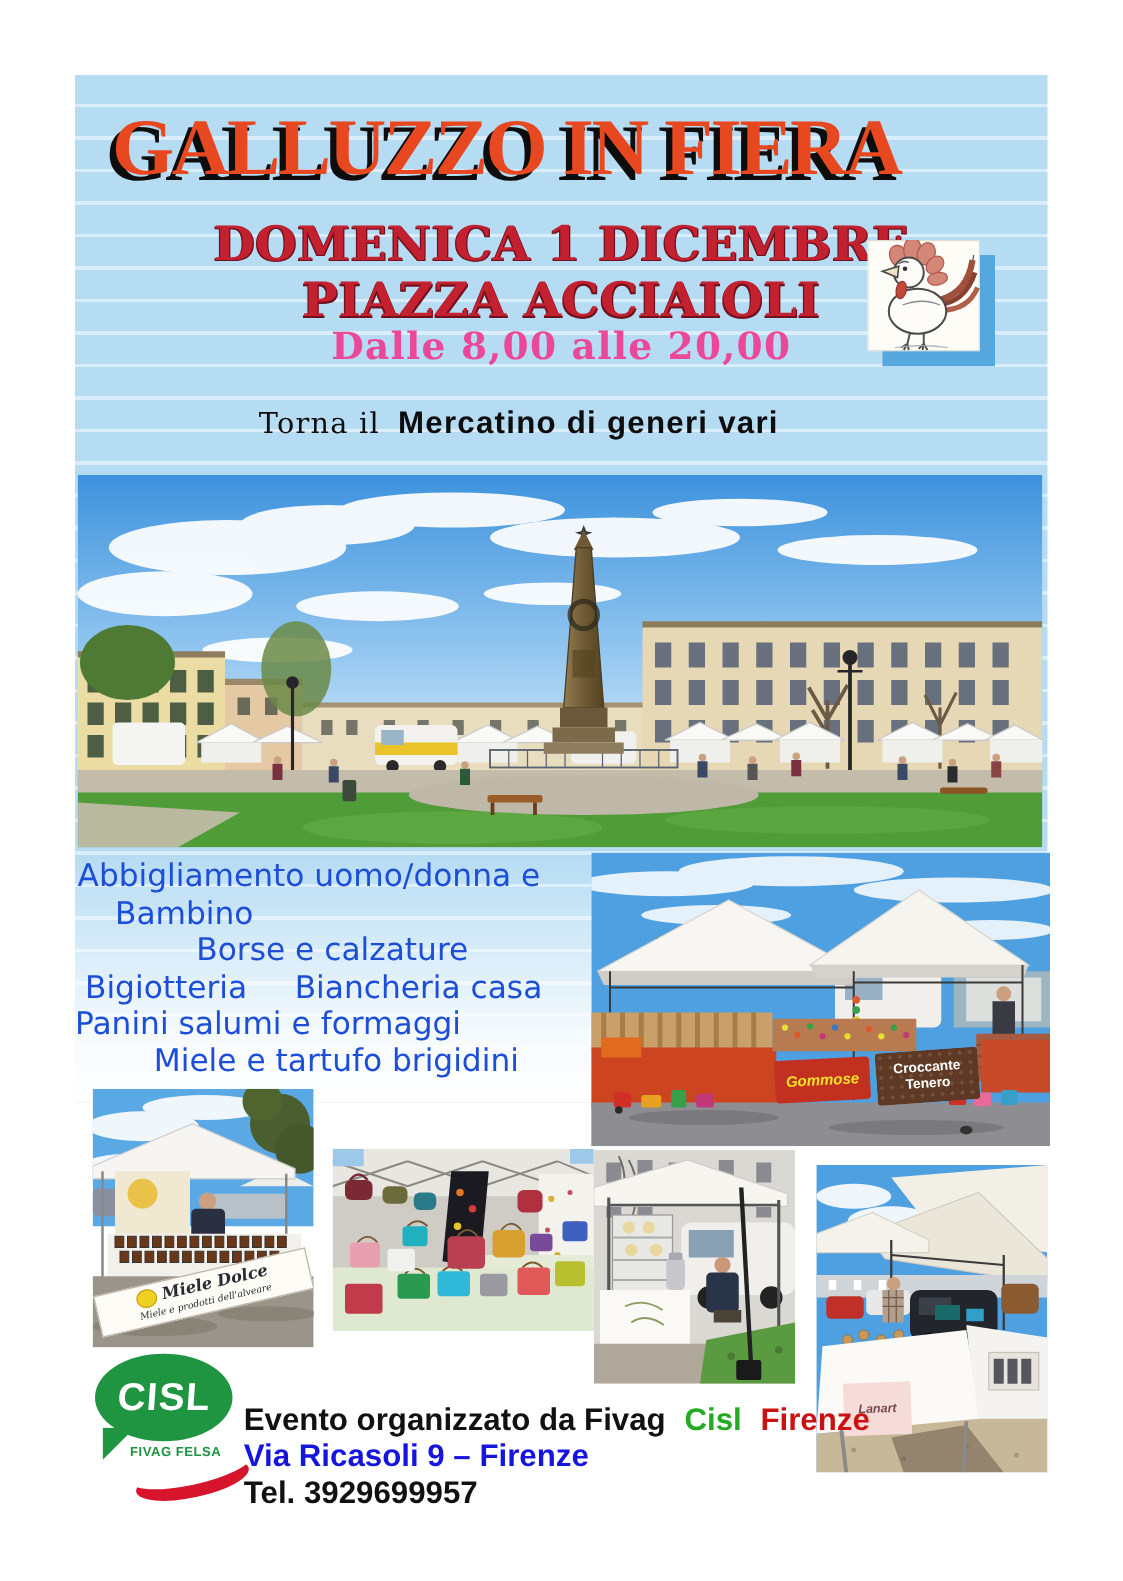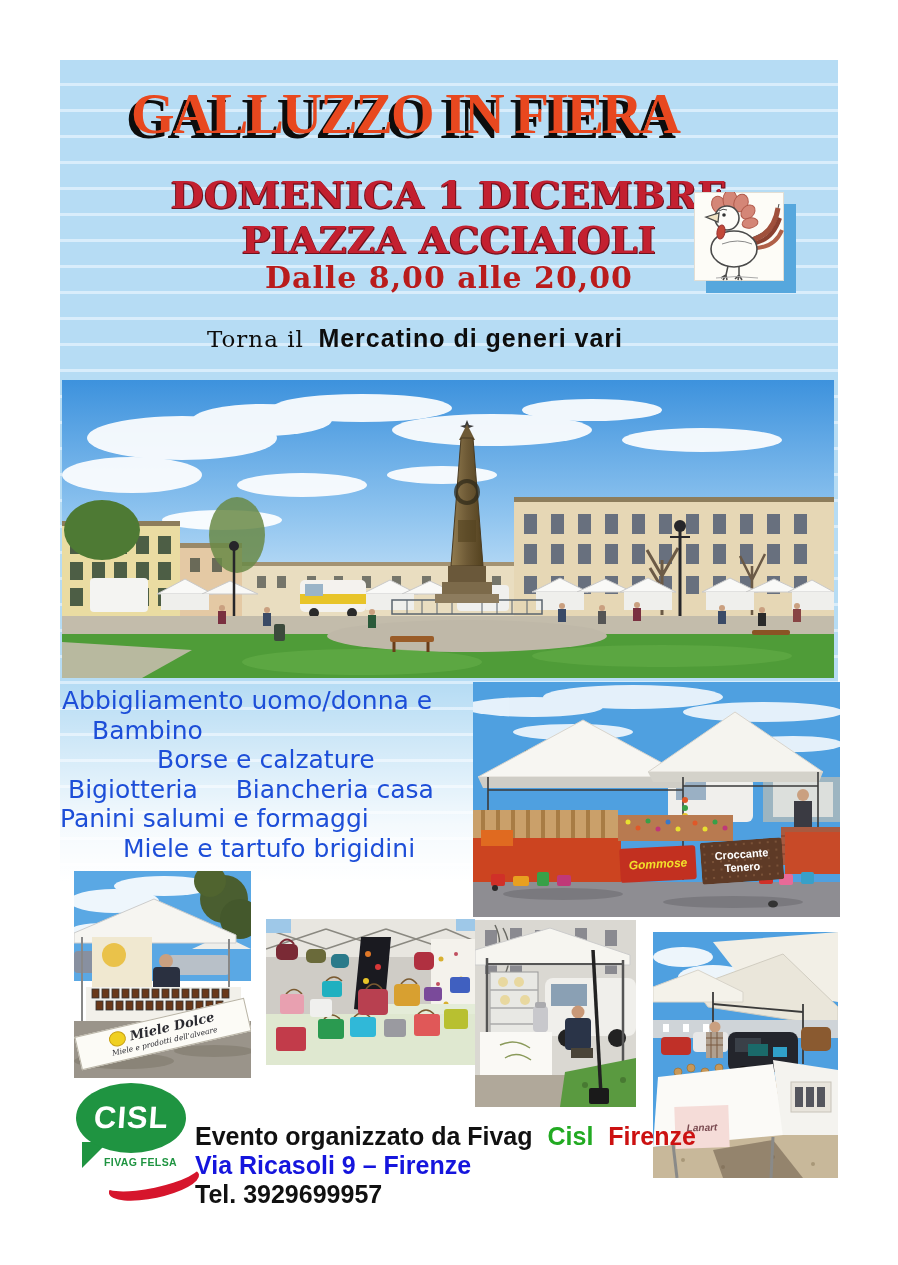--- a/index.html
+++ b/index.html
@@ -8,28 +8,28 @@
 
   
   .panel{position:absolute;left:60px;top:60px;width:778px;height:822px;z-index:1;
          background:repeating-linear-gradient(180deg,#b6dcf4 0px,#b6dcf4 23px,#d9edfb 23px,#d9edfb 26px);}
   .panel::after{content:"";position:absolute;inset:0;
          background:linear-gradient(180deg,rgba(255,255,255,0) 0%,rgba(255,255,255,0) 76%,rgba(255,255,255,.85) 93%,#ffffff 100%);}
 
   .abs{position:absolute;z-index:3;}
 
   .title{left:60px;top:86px;width:690px;text-align:center;white-space:nowrap;
-         font-family:"Liberation Serif",serif;font-weight:700;font-size:56px;line-height:1;
+         font-family:"Liberation Serif",serif;font-weight:700;font-size:64px;line-height:1;
          letter-spacing:-2px;color:#e8481f;text-shadow:-5px 5px 0 #0d0d0d;}
   .sub{width:778px;left:60px;text-align:center;font-family:"DejaVu Serif",serif;font-weight:700;
        color:#c32030;text-shadow:-1px 1px 0 #70101c,1px 1px 0 #70101c;letter-spacing:.5px;white-space:nowrap;}
   .sub1{top:172px;font-size:38px;}
   .sub2{top:217px;font-size:38px;}
   .hours{left:60px;top:260px;width:778px;text-align:center;font-family:"DejaVu Serif",serif;
-         font-weight:700;font-size:30px;color:#b91c1c;letter-spacing:1px;white-space:nowrap;}
+         font-weight:700;font-size:30px;color:#ec4899;letter-spacing:1px;white-space:nowrap;}
 
   .rooster-shadow{left:706px;top:204px;width:90px;height:89px;background:#56a7dd;z-index:2;}
   .rooster-box{left:694px;top:192px;width:90px;height:89px;background:#fdfcf7;z-index:3;
                box-shadow:inset 0 0 0 1px #e2ded4;}
   .rooster-box svg{width:100%;height:100%;display:block;}
 
   .tagline{left:60px;top:324px;width:710px;text-align:center;color:#0d0d0d;white-space:nowrap;}
   .tag-lead{font-family:"DejaVu Serif",serif;font-weight:400;font-size:23px;letter-spacing:1px;}
   .tag-rest{font-family:Liberation Sans, sans-serif;font-weight:700;font-size:25px;letter-spacing:1px;margin-left:10px;}
 

